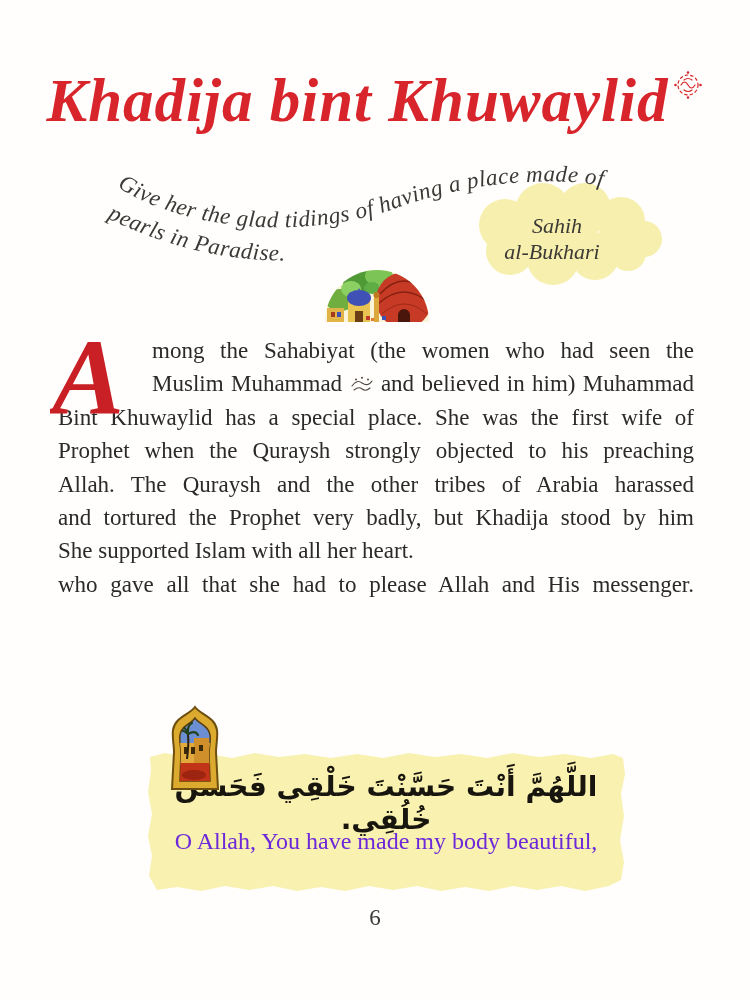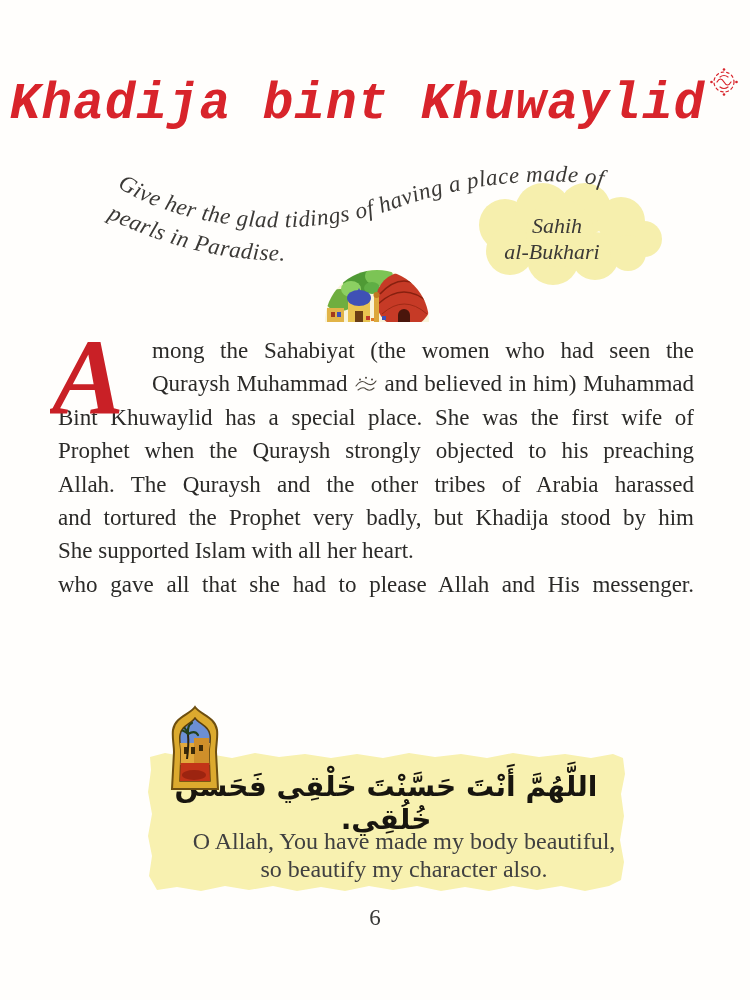--- a/index.html
+++ b/index.html
@@ -15,24 +15,24 @@
   
   .title-wrap {
     position: absolute;
     top: 66px;
     left: 0;
     width: 750px;
     text-align: center;
     white-space: nowrap;
   }
   .title-text {
-    font-family: Liberation Mono, monospace;
+    font-family: Liberation Serif, serif;
     font-style: italic;
     font-weight: 700;
-    font-size: 51px;
+    font-size: 61px;
     letter-spacing: 1px;
     color: #d8242b;
   }
   .title-honorific {
     display: inline-block;
     vertical-align: 20px;
     margin-left: 3px;
   }
 
   
@@ -105,26 +105,26 @@
     width: 100%;
     text-align: center;
     direction: rtl;
     font-family: "DejaVu Sans", sans-serif;
     font-weight: 700;
     font-size: 28px;
     color: #18150f;
   }
   .dua-english {
     position: absolute;
-    left: 18px;
+    left: 0;
     width: 100%;
     text-align: center;
     font-family: "Liberation Serif", serif;
     font-size: 24px;
-    color: #404040;
+    color: #6d28d9;
   }
   .dua-english.l1 { top: 76px; }
   .dua-english.l2 { top: 104px; }
   .mosque-icon-svg { position: absolute; left: 164px; top: 705px; }
 
   
   .page-number {
     position: absolute;
     top: 905px;
     left: 0;
@@ -224,21 +224,21 @@
       <rect x="49" y="54" width="3" height="3" fill="#e07b28"></rect>
     </g>
   </svg>
 
   <div class="paragraph">
     <svg class="drop-cap-svg" width="110" height="120" viewBox="0 0 110 120">
       <text x="2" y="88" font-family="Liberation Serif, serif" font-style="italic" font-weight="700" font-size="108" fill="#c92026">A</text>
     </svg>
     <div class="pline indent">mong the Sahabiyat (the women who had seen the</div>
     <div class="pline indent">
-      <span>Quraysh Muhammad</span>
+      <span>Muslim Muhammad</span>
       <span class="pbuh-icon">
         <svg width="24" height="18" viewBox="0 0 24 18">
           <g fill="none" stroke="#4d473f" stroke-width="1.1" stroke-linecap="round">
             <path d="M2,11 q5,-7 10,-3 q6,4 10,-2"></path>
             <path d="M4,15 q5,-4 8,-1 q4,3 8,-1"></path>
           </g>
           <g fill="#4d473f">
             <circle cx="6" cy="4.5" r="1"></circle>
             <circle cx="12" cy="2.8" r="1"></circle>
             <circle cx="18" cy="4.5" r="1"></circle>
@@ -251,21 +251,20 @@
     <div class="pline">Prophet when the Quraysh strongly objected to his preaching</div>
     <div class="pline">Allah. The Quraysh and the other tribes of Arabia harassed</div>
     <div class="pline">and tortured the Prophet very badly, but Khadija stood by him</div>
     <div class="pline last">She supported Islam with all her heart.</div>
     <div class="pline">who gave all that she had to please Allah and His messenger.</div>
   </div>
 
   <div class="dua-box">
     <div class="dua-arabic">اللَّهُمَّ أَنْتَ حَسَّنْتَ خَلْقِي فَحَسِّنْ خُلُقِي.</div>
     <div class="dua-english l1">O Allah, You have made my body beautiful,</div>
-    <div class="dua-english l2">so beautify my character also.</div>
   </div>
 
   <svg class="mosque-icon-svg" width="62" height="90" viewBox="0 0 62 90">
     <defs>
       <clipPath id="mclip">
         <path d="M31,13 C27,19 17,21 16,30 C15,36 17,42 17,48 L16,76 L46,76 L45,48 C45,42 47,36 46,30 C45,21 35,19 31,13 Z"></path>
       </clipPath>
     </defs>
     <path d="M31,2 C25,10 11,12 9,25 C8,32 10,40 10,47 L8,84 L54,84 L52,47 C52,40 54,32 53,25 C51,12 37,10 31,2 Z" fill="#dcaa2e" stroke="#6e4f10" stroke-width="2"></path>
     <path d="M31,13 C27,19 17,21 16,30 C15,36 17,42 17,48 L16,76 L46,76 L45,48 C45,42 47,36 46,30 C45,21 35,19 31,13 Z" fill="#6c8fd4" stroke="#5a3e0c" stroke-width="1.5"></path>

